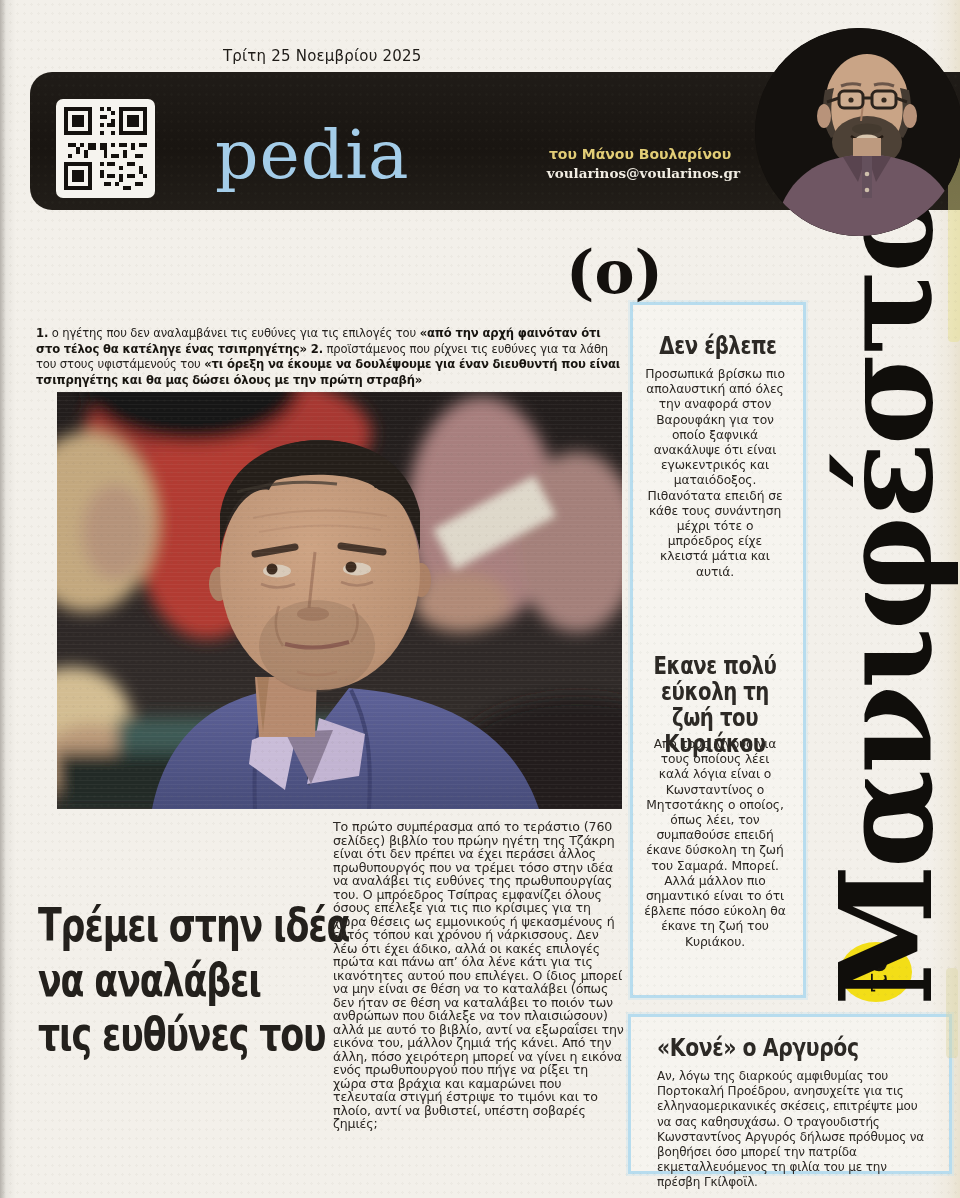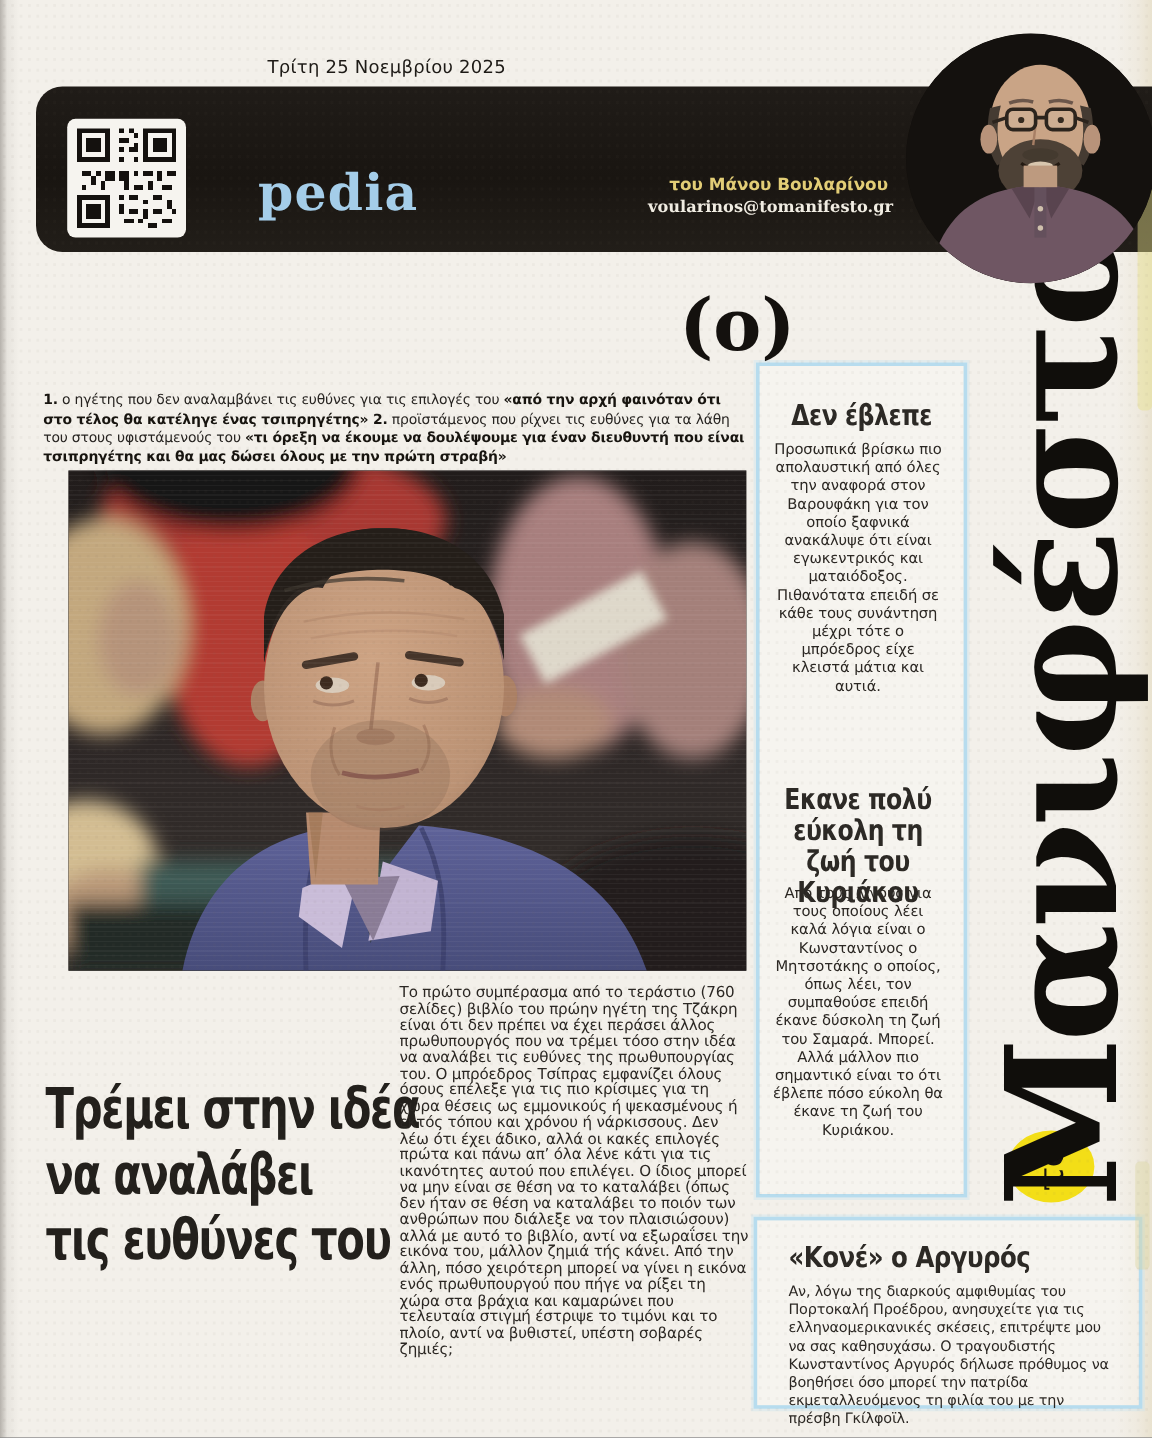--- a/index.html
+++ b/index.html
@@ -31,25 +31,25 @@
     left:56px;top:99px;width:99px;height:99px;background:#f6f4ef;border-radius:7px;
     z-index:4;display:flex;align-items:center;justify-content:center;
   }
   .qr svg{width:83px;height:83px;}
   .date{left:223px;top:47px;font-size:15px;color:#1d1a16;letter-spacing:.2px;}
   .title-main{
     left:203px;top:84px;font-family:"DejaVu Serif","Liberation Serif",serif;
     font-weight:700;font-size:56px;line-height:1;color:#faf8f4;letter-spacing:1px;z-index:3;
   }
   .title-sub{
-    left:215px;top:140px;font-family:"DejaVu Serif","Liberation Serif",serif;
-    font-weight:700;font-size:42px;line-height:1;color:#a4cde9;letter-spacing:1px;z-index:3;
+    left:215px;top:121px;font-family:"DejaVu Serif","Liberation Serif",serif;
+    font-weight:400;font-size:68px;line-height:1;color:#a4cde9;letter-spacing:1px;z-index:3;
   }
   .byline-wrap{left:540px;top:146px;width:200px;text-align:right;z-index:3;}
-  .byline{font-size:14px;font-weight:700;color:#e2cd76;line-height:1.25;}
+  .byline{font-size:14px;font-weight:700;color:#e2cd76;line-height:1.25;text-align:center;}
   .byline-email{font-family:"DejaVu Serif","Liberation Serif",serif;font-size:13.5px;font-weight:700;color:#f0ece2;line-height:1.4;}
   .author-circle{
     left:755px;top:28px;width:208px;height:208px;border-radius:50%;
     background:#14110e;overflow:hidden;z-index:5;
   }
 
   
   .headword{
     left:38px;top:228px;font-size:74px;font-weight:700;line-height:1.1;
     color:#a9d4ee;letter-spacing:-1px;z-index:2;
@@ -188,21 +188,21 @@
           <rect x="2" y="16" width="3" height="3"></rect>
         </g>
     </svg>
   </div>
 
   <div class="abs date">Τρίτη 25 Νοεμβρίου 2025</div>
   <div class="abs title-sub">pedia</div>
 
   <div class="abs byline-wrap">
     <div class="byline">του Μάνου Βουλαρίνου</div>
-    <div class="byline-email">voularinos@tomanifesto.gr</div>
+    <div class="byline-email">voularinos@voularinos.gr</div>
   </div>
 
   <div class="abs author-circle">
     <svg width="208" height="208" viewBox="0 0 208 208">
       <circle cx="104" cy="104" r="104" fill="#14110e"></circle>
       <ellipse cx="112" cy="76" rx="42" ry="50" fill="#c9a486"></ellipse>
       <path d="M70 62 C66 82 68 98 76 110 L82 106 C75 94 75 76 79 60 Z" fill="#453b32"></path>
       <path d="M154 62 C158 82 156 98 148 110 L142 106 C149 94 149 76 145 60 Z" fill="#453b32"></path>
       <ellipse cx="69" cy="88" rx="7" ry="12" fill="#b8937a"></ellipse>
       <ellipse cx="155" cy="88" rx="7" ry="12" fill="#b8937a"></ellipse>

